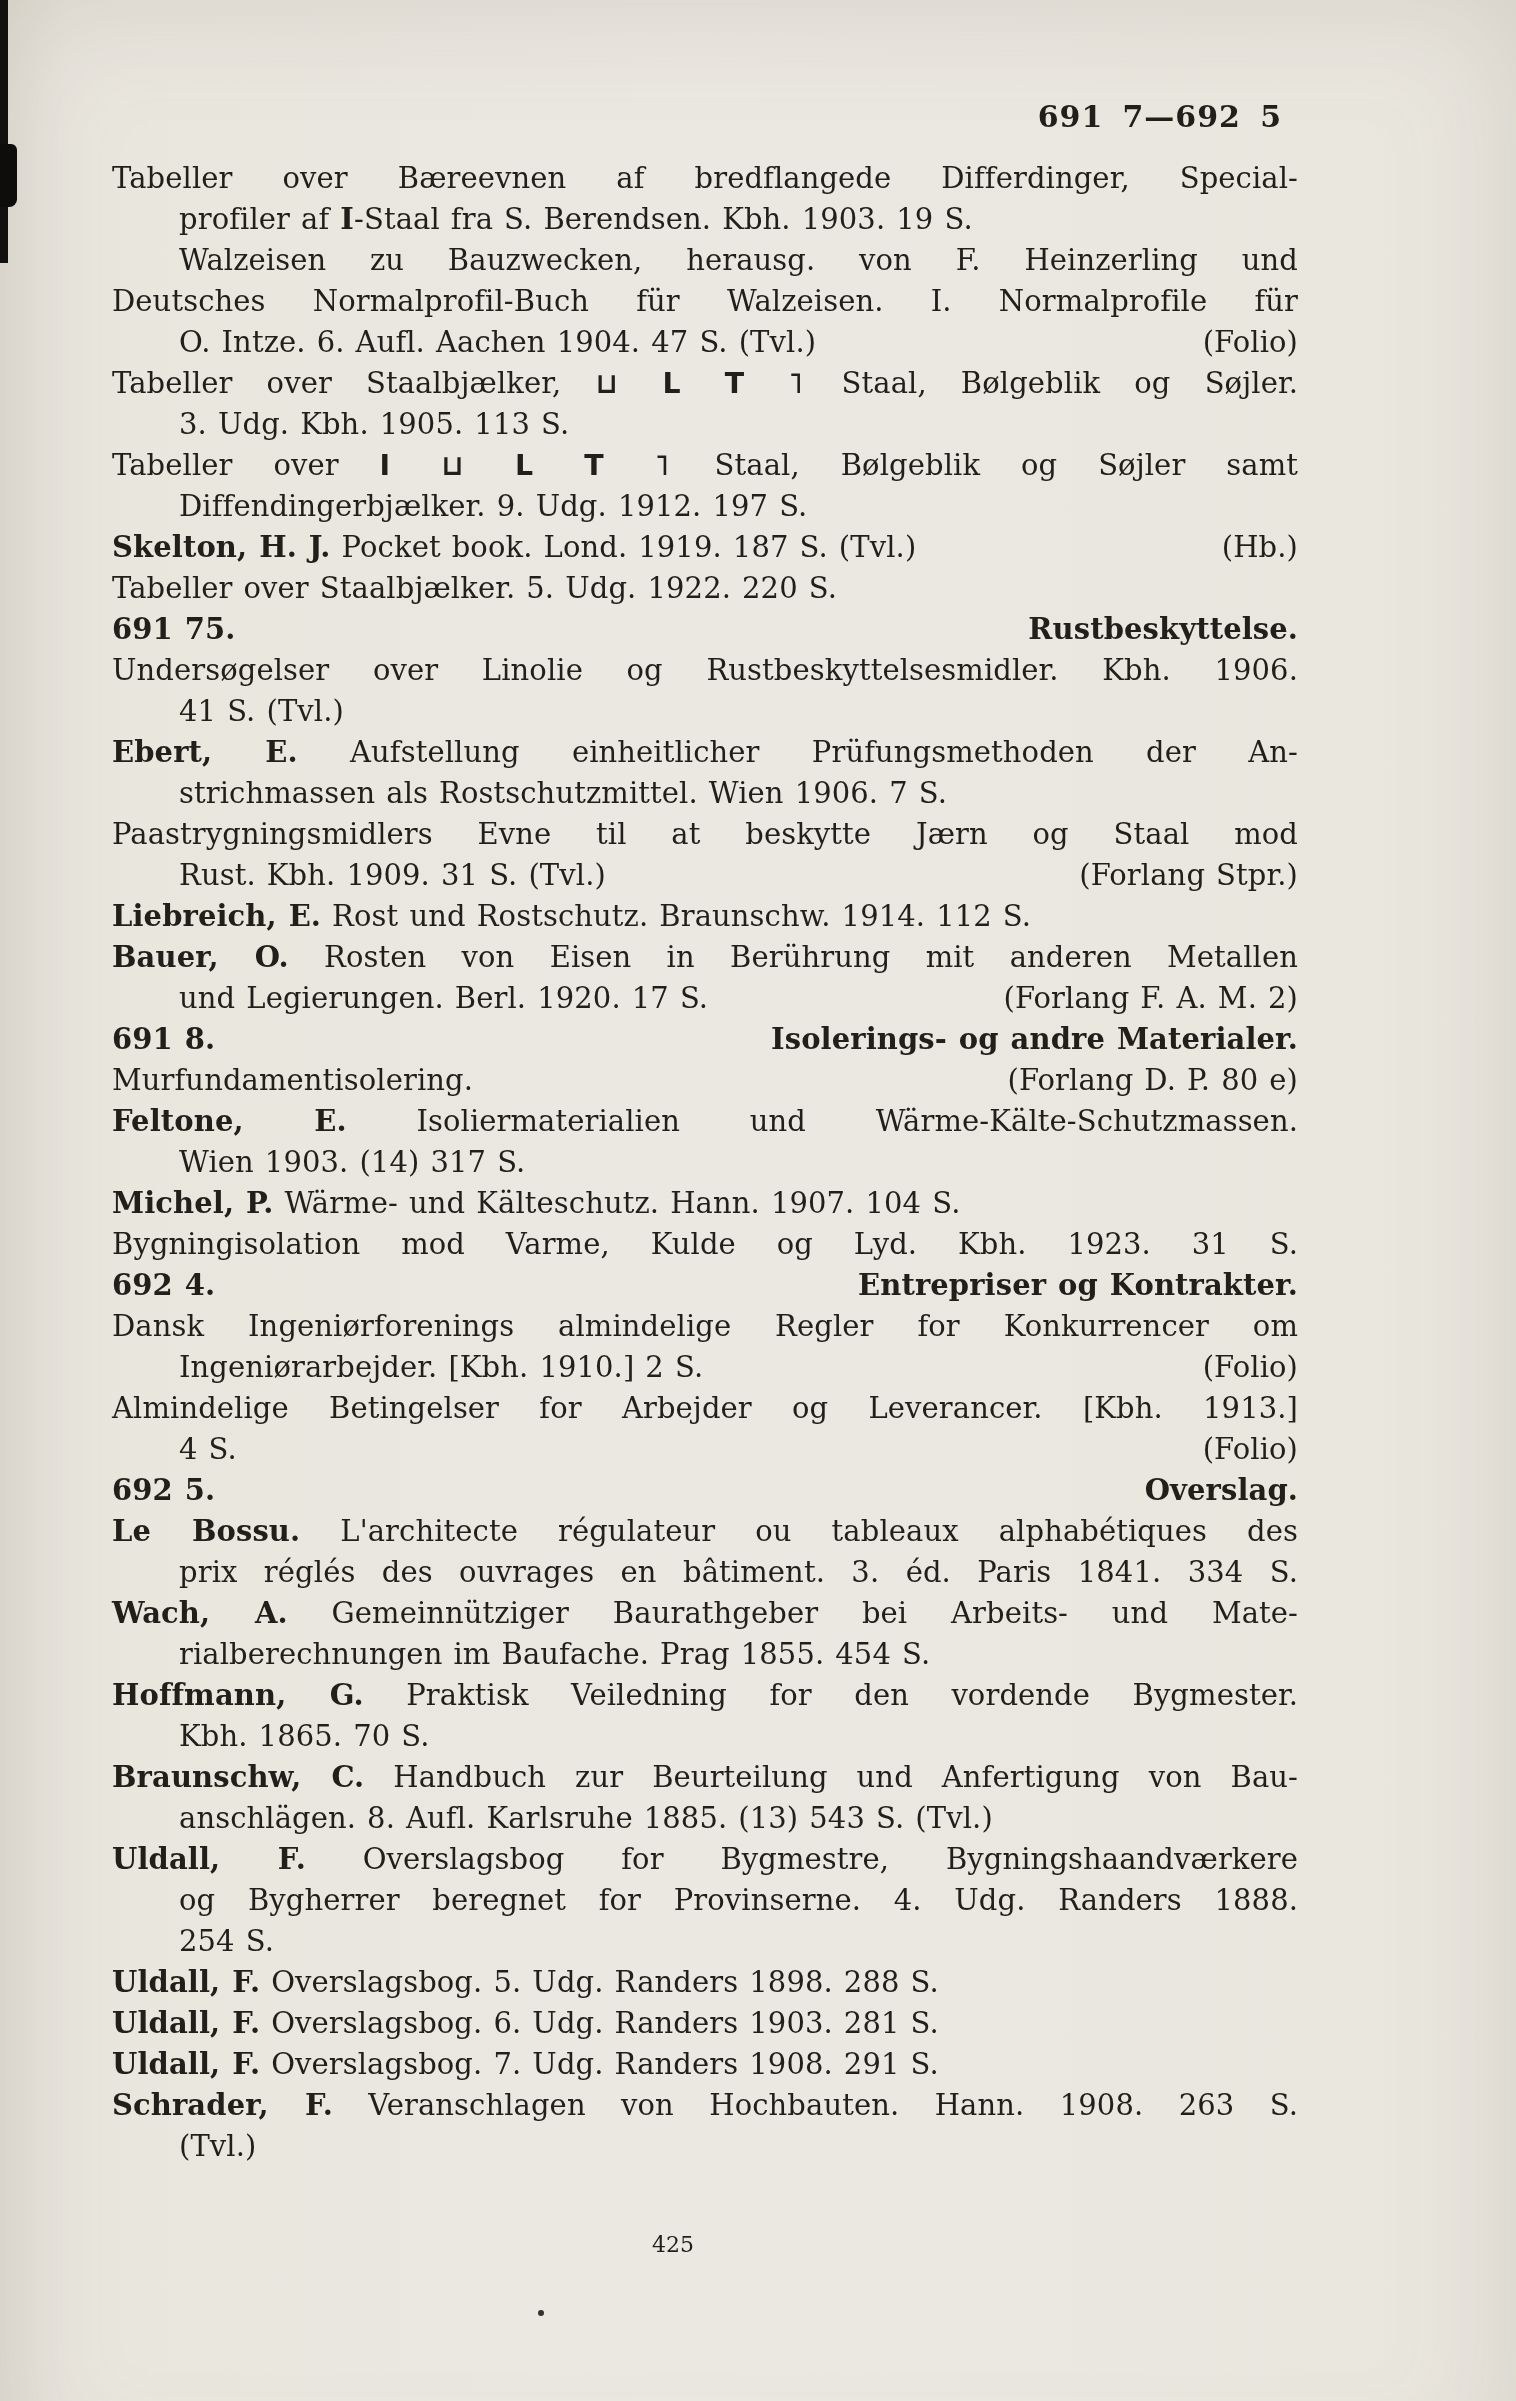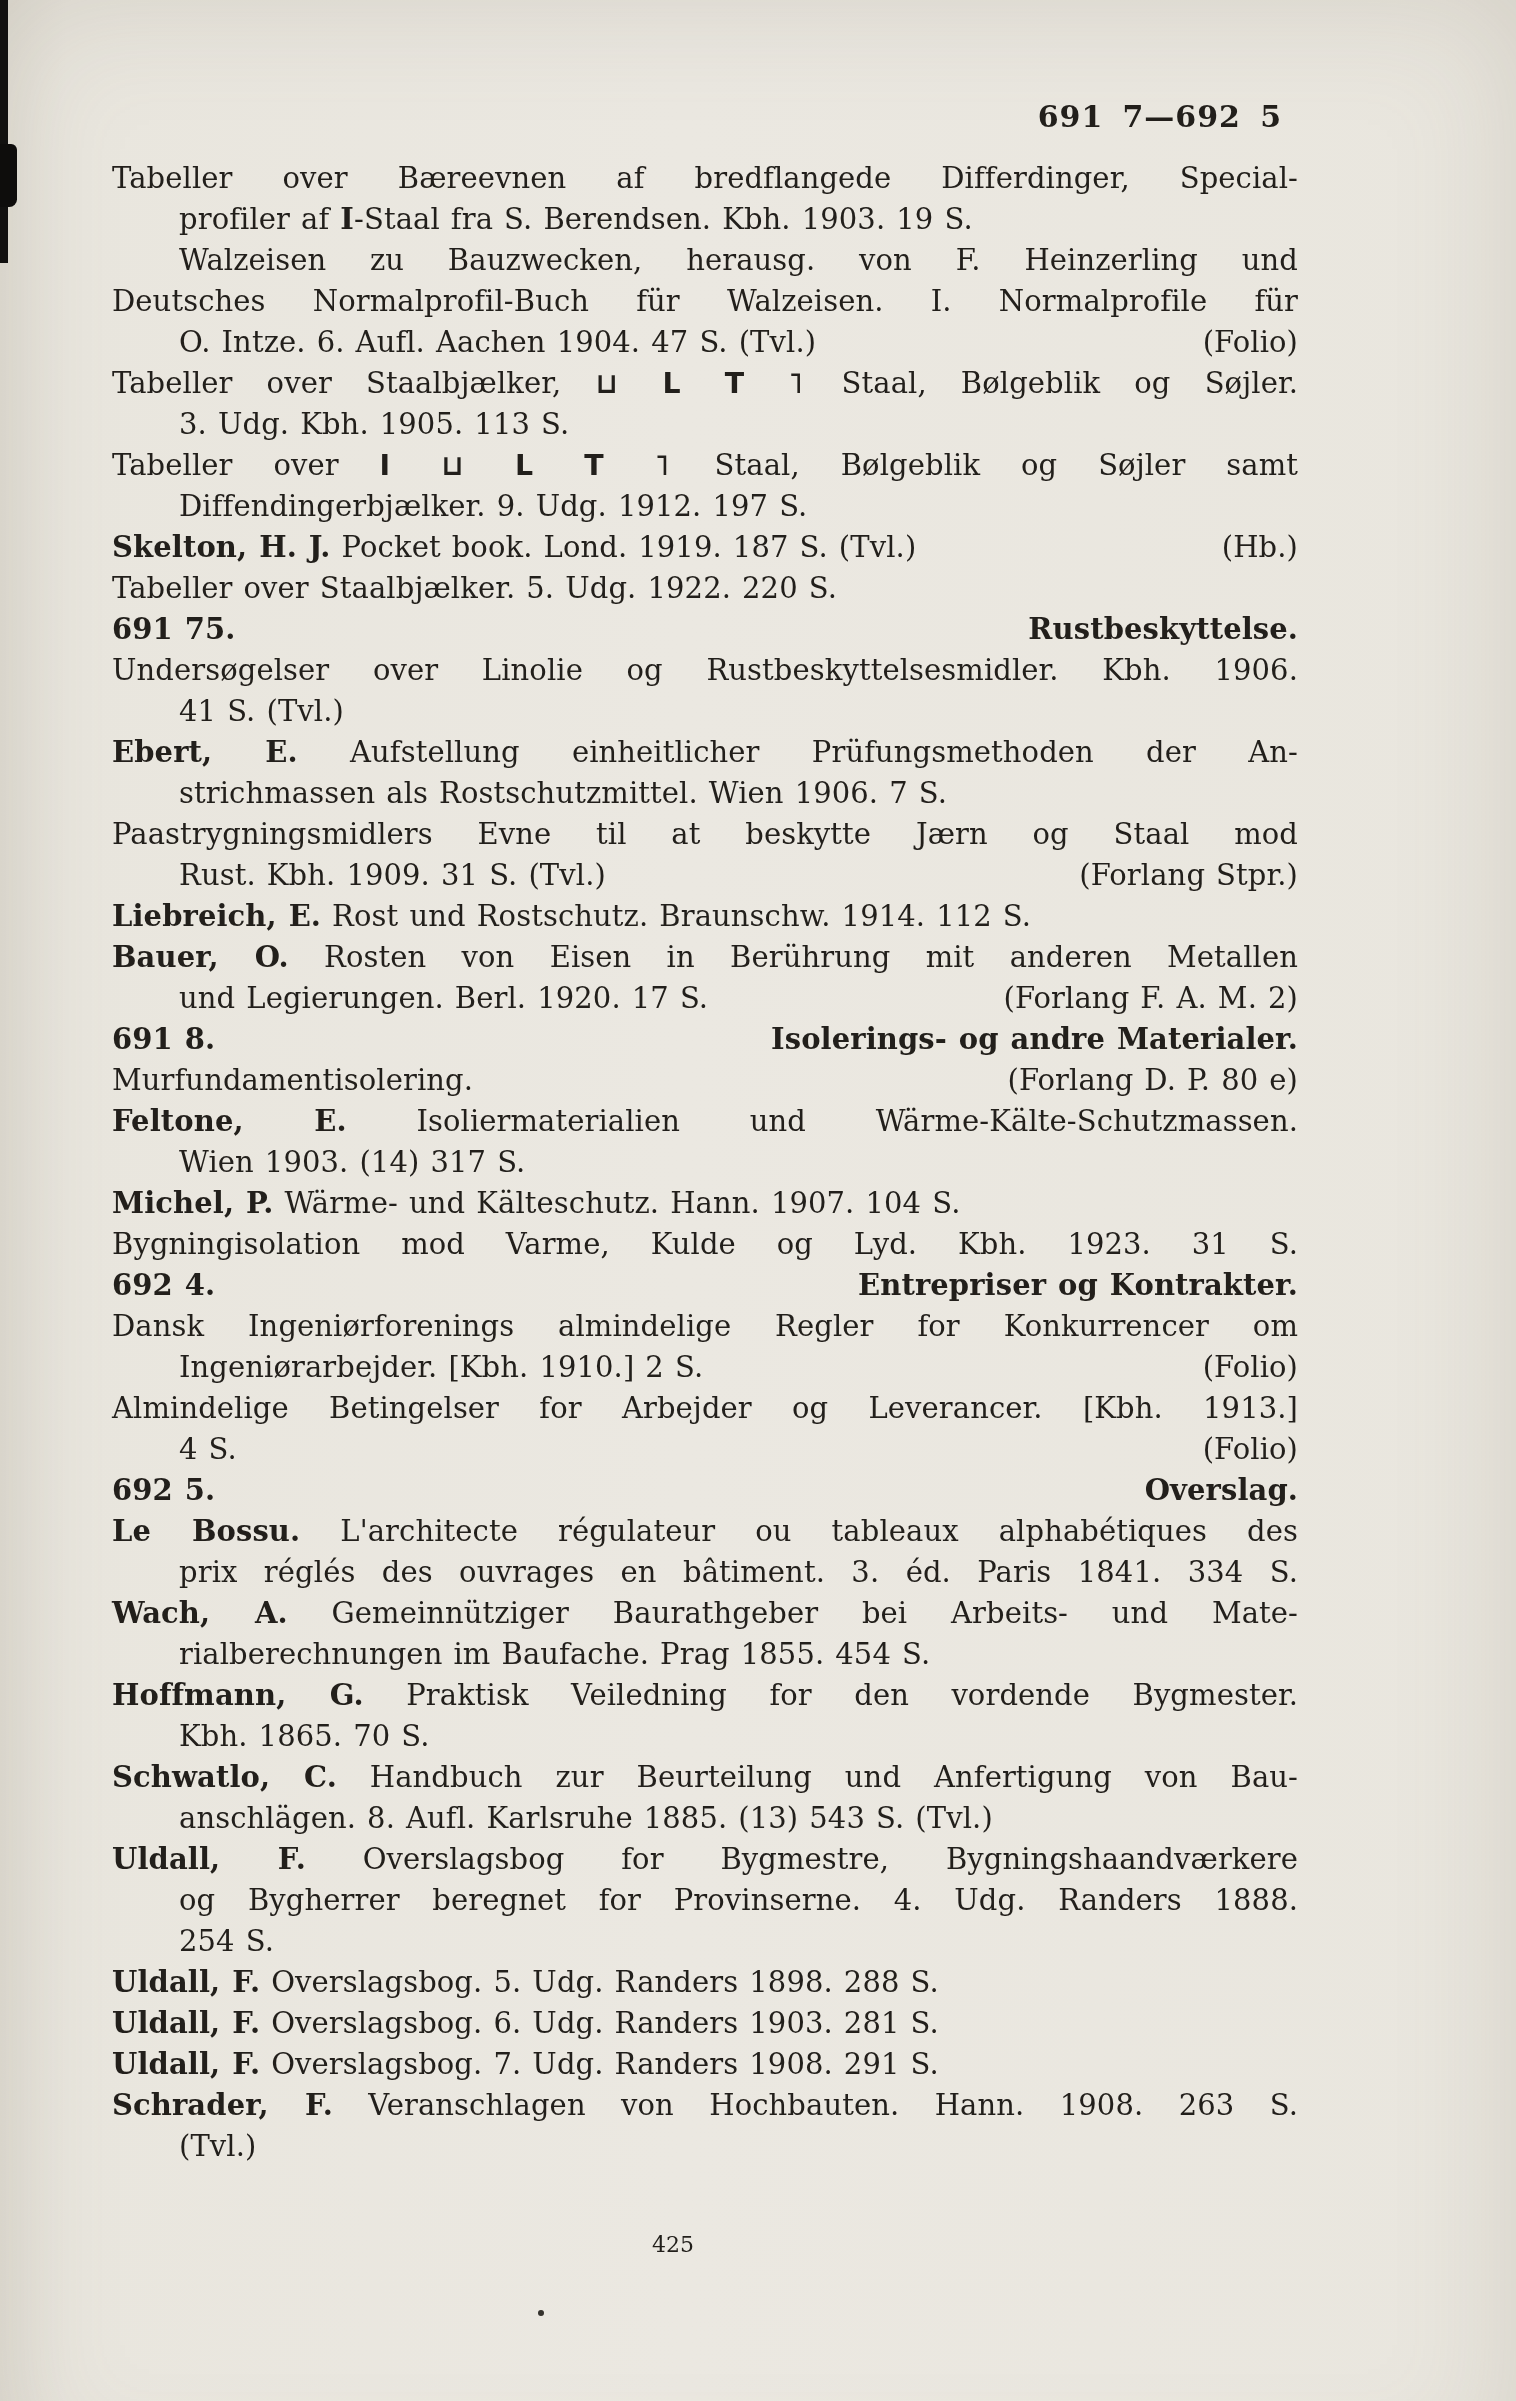--- a/index.html
+++ b/index.html
@@ -168,21 +168,21 @@
       <div class="line lr b">
         <span class="lr-left"><span>692 5.</span></span>
         <span class="lr-right">Overslag.</span>
       </div>
       <div class="line j"><span class="b">Le Bossu.</span><span> L'architecte régulateur ou tableaux alphabétiques des</span></div>
       <div class="line j indent"><span>prix réglés des ouvrages en bâtiment. 3. éd. Paris 1841. 334 S.</span></div>
       <div class="line j"><span class="b">Wach, A.</span><span> Gemeinnütziger Baurathgeber bei Arbeits- und Mate-</span></div>
       <div class="line l indent"><span>rialberechnungen im Baufache. Prag 1855. 454 S.</span></div>
       <div class="line j"><span class="b">Hoffmann, G.</span><span> Praktisk Veiledning for den vordende Bygmester.</span></div>
       <div class="line l indent"><span>Kbh. 1865. 70 S.</span></div>
-      <div class="line j"><span class="b">Schwatlo, C.</span><span> Handbuch zur Beurteilung und Anfertigung von Bau-</span></div>
+      <div class="line j"><span class="b">Braunschw, C.</span><span> Handbuch zur Beurteilung und Anfertigung von Bau-</span></div>
       <div class="line l indent"><span>anschlägen. 8. Aufl. Karlsruhe 1885. (13) 543 S. (Tvl.)</span></div>
       <div class="line j"><span class="b">Uldall, F.</span><span> Overslagsbog for Bygmestre, Bygningshaandværkere</span></div>
       <div class="line j indent"><span>og Bygherrer beregnet for Provinserne. 4. Udg. Randers 1888.</span></div>
       <div class="line l indent"><span>254 S.</span></div>
       <div class="line l"><span class="b">Uldall, F.</span><span> Overslagsbog. 5. Udg. Randers 1898. 288 S.</span></div>
       <div class="line l"><span class="b">Uldall, F.</span><span> Overslagsbog. 6. Udg. Randers 1903. 281 S.</span></div>
       <div class="line l"><span class="b">Uldall, F.</span><span> Overslagsbog. 7. Udg. Randers 1908. 291 S.</span></div>
       <div class="line j"><span class="b">Schrader, F.</span><span> Veranschlagen von Hochbauten. Hann. 1908. 263 S.</span></div>
       <div class="line l indent"><span>(Tvl.)</span></div>
     </div>

